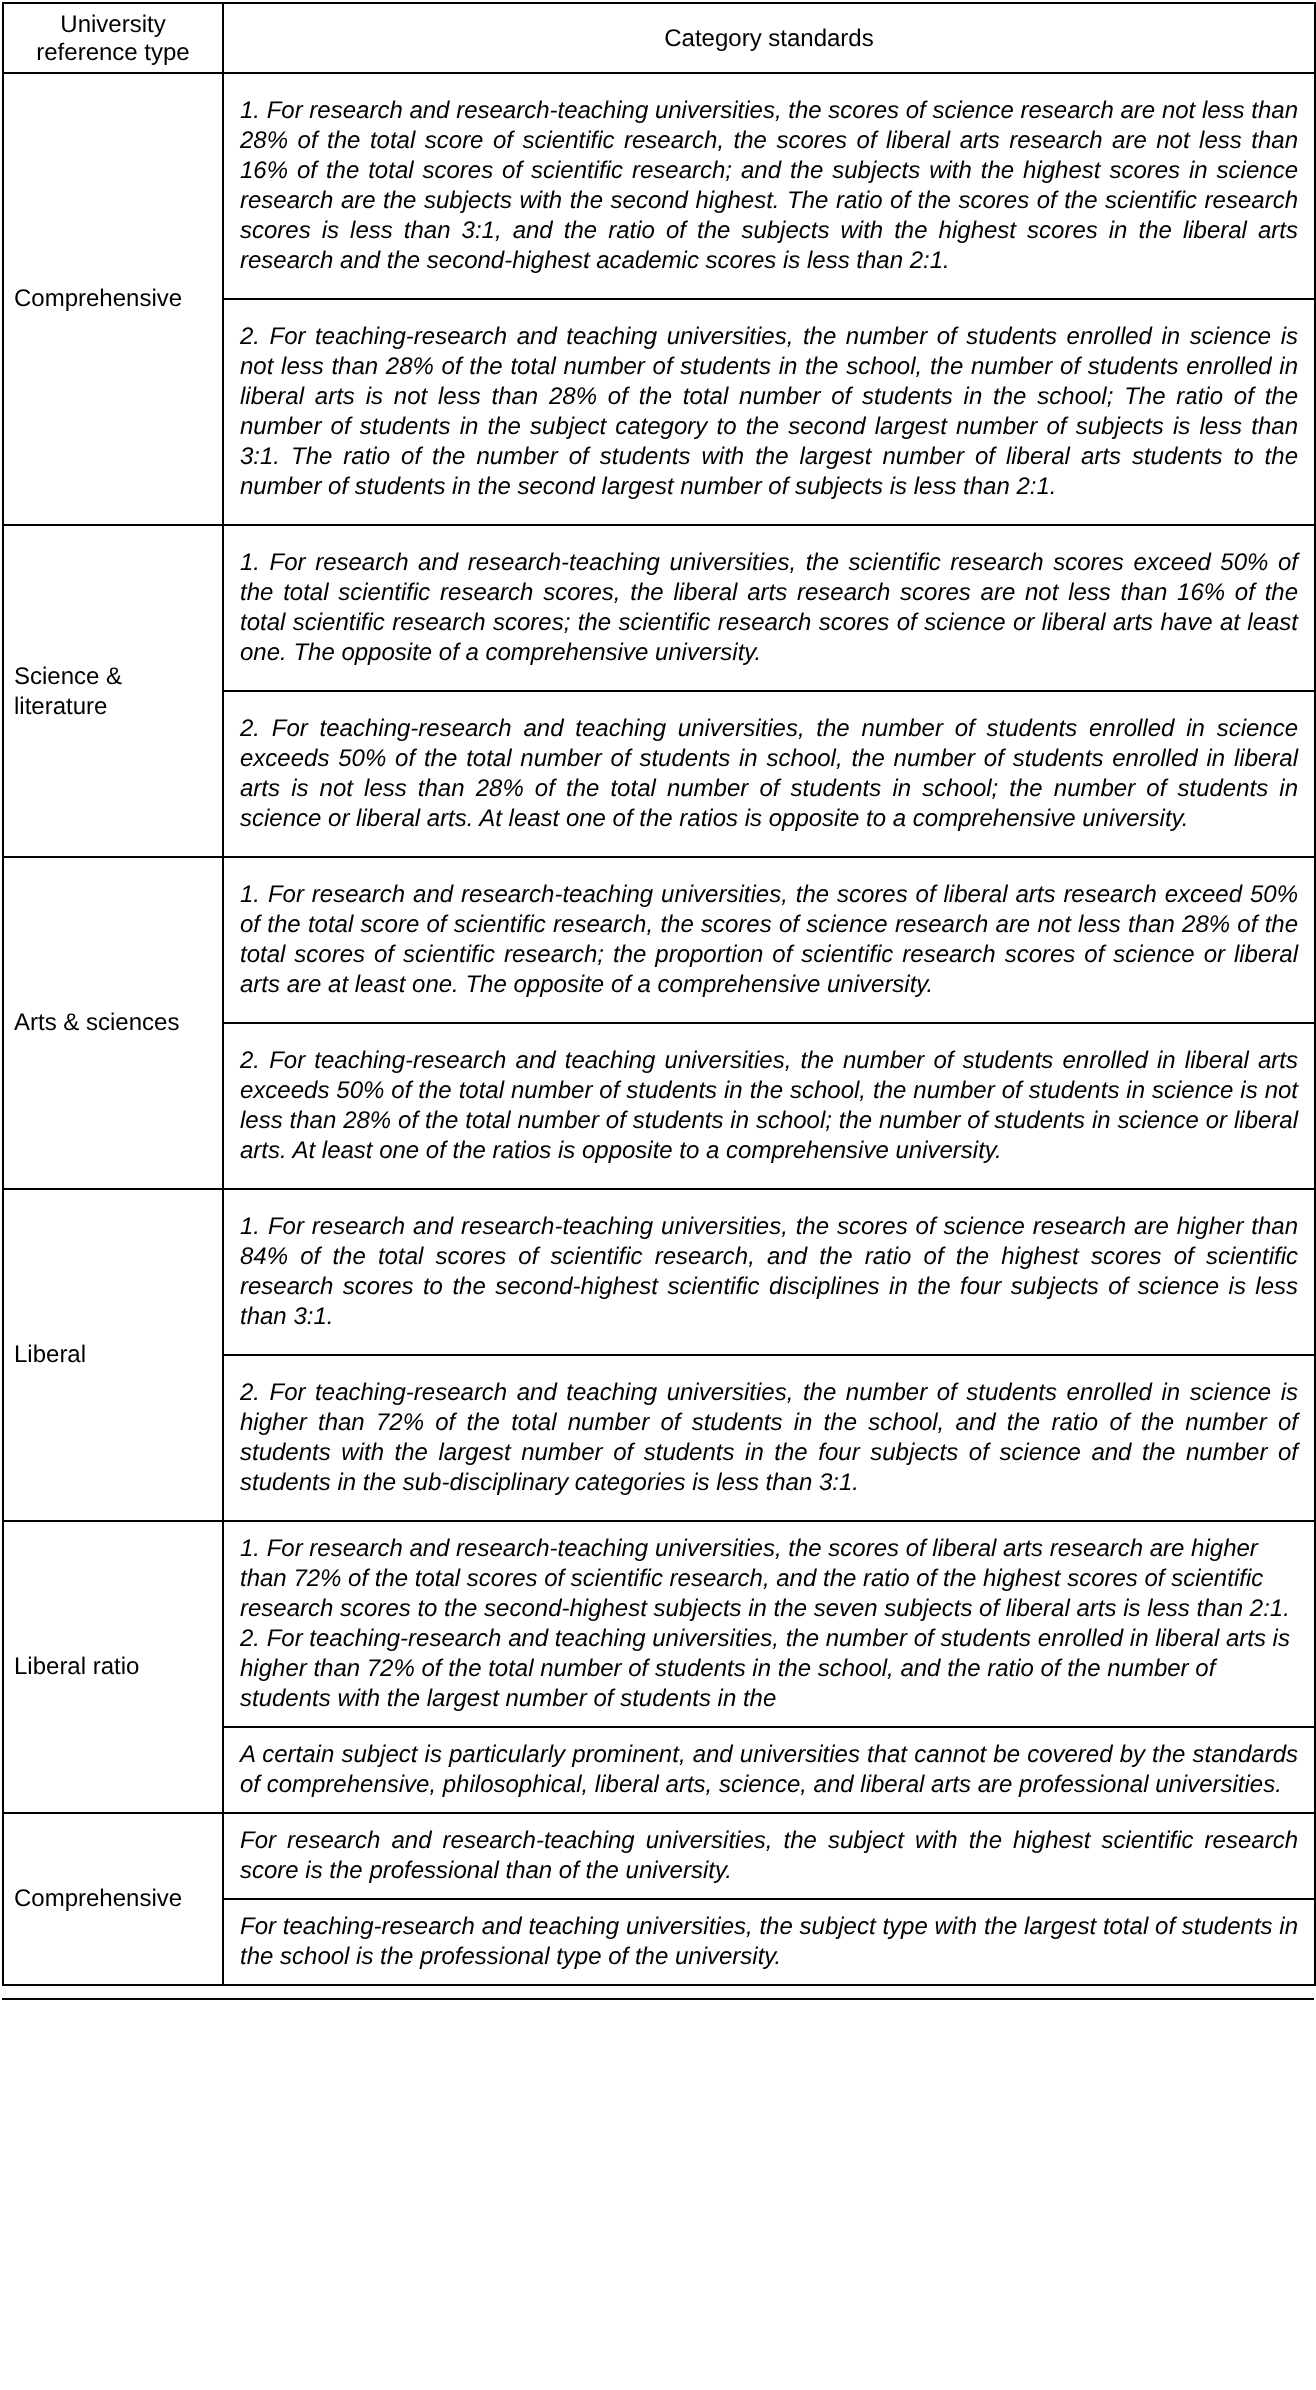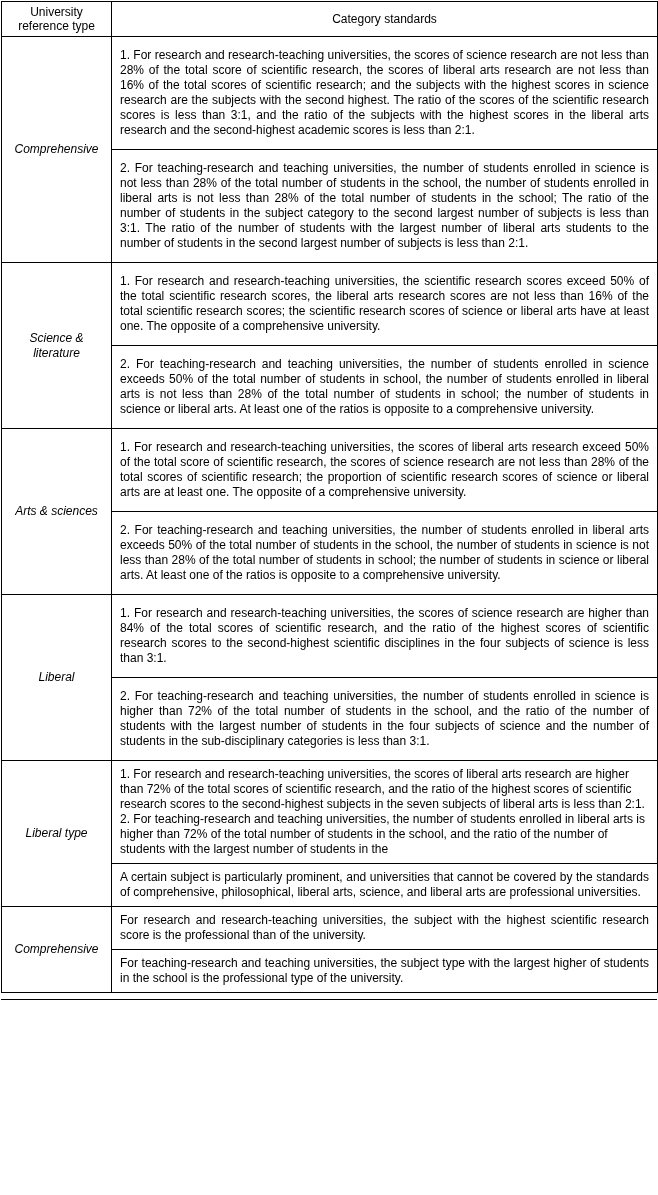--- a/index.html
+++ b/index.html
@@ -30,31 +30,30 @@
   }
   .std-table th {
     text-align: center;
     vertical-align: middle;
     padding: 3px 6px;
     line-height: 14px;
   }
   col.type-col { width: 110px; }
   col.standard-col { width: 546px; }
   td.type-cell {
-    text-align: center;
     vertical-align: middle;
     padding: 4px 5px;
     line-height: 15px;
-    font-style: italic;
   }
   td.standard-cell {
     text-align: justify;
     vertical-align: middle;
     padding: 11px 8px;
     line-height: 15px;
+    font-style: italic;
   }
   td.standard-cell.left { text-align: left; }
   td.standard-cell.tight { padding-top: 6px; padding-bottom: 6px; }
   .bottom-rule {
     width: 656px;
     border-top: 1px solid #000000;
     margin-top: 6px;
     height: 0;
   }
 </style>
@@ -101,30 +100,30 @@
 
       <tr>
         <td class="type-cell" rowspan="2">Liberal</td>
         <td class="standard-cell">1. For research and research-teaching universities, the scores of science research are higher than 84% of the total scores of scientific research, and the ratio of the highest scores of scientific research scores to the second-highest scientific disciplines in the four subjects of science is less than 3:1.</td>
       </tr>
       <tr>
         <td class="standard-cell">2. For teaching-research and teaching universities, the number of students enrolled in science is higher than 72% of the total number of students in the school, and the ratio of the number of students with the largest number of students in the four subjects of science and the number of students in the sub-disciplinary categories is less than 3:1.</td>
       </tr>
 
       <tr>
-        <td class="type-cell" rowspan="2">Liberal type</td>
+        <td class="type-cell" rowspan="2">Liberal ratio</td>
         <td class="standard-cell left tight">1. For research and research-teaching universities, the scores of liberal arts research are higher than 72% of the total scores of scientific research, and the ratio of the highest scores of scientific research scores to the second-highest subjects in the seven subjects of liberal arts is less than 2:1. 2. For teaching-research and teaching universities, the number of students enrolled in liberal arts is higher than 72% of the total number of students in the school, and the ratio of the number of students with the largest number of students in the</td>
       </tr>
       <tr>
         <td class="standard-cell tight">A certain subject is particularly prominent, and universities that cannot be covered by the standards of comprehensive, philosophical, liberal arts, science, and liberal arts are professional universities.</td>
       </tr>
 
       <tr>
         <td class="type-cell" rowspan="2">Comprehensive</td>
         <td class="standard-cell tight">For research and research-teaching universities, the subject with the highest scientific research score is the professional than of the university.</td>
       </tr>
       <tr>
-        <td class="standard-cell tight">For teaching-research and teaching universities, the subject type with the largest higher of students in the school is the professional type of the university.</td>
+        <td class="standard-cell tight">For teaching-research and teaching universities, the subject type with the largest total of students in the school is the professional type of the university.</td>
       </tr>
     </tbody>
   </table>
   <div class="bottom-rule"></div>
 </div>
 
 </body></html>

